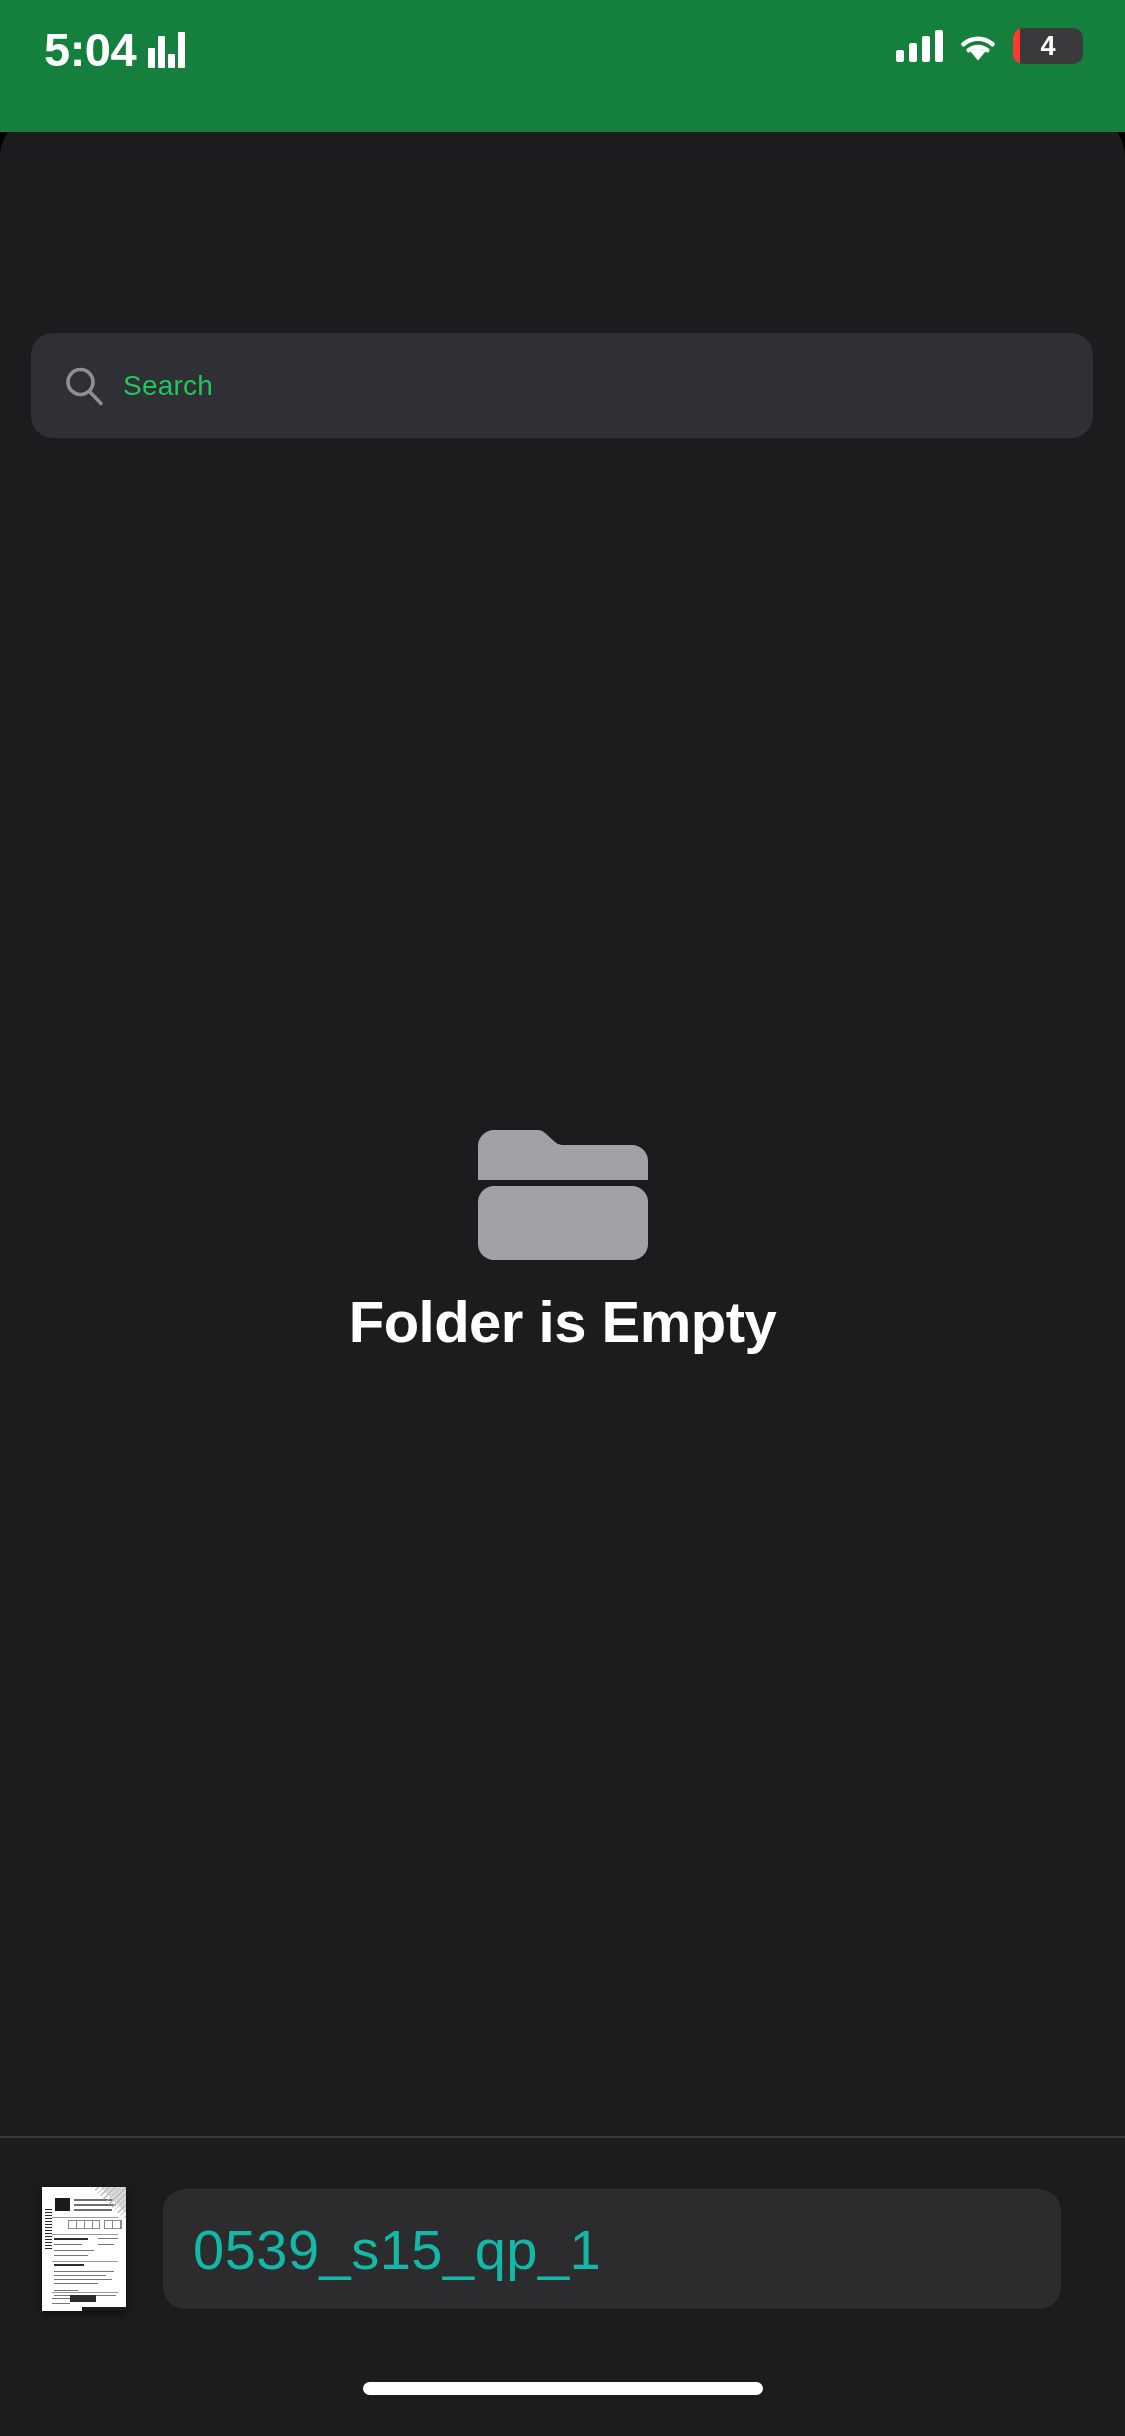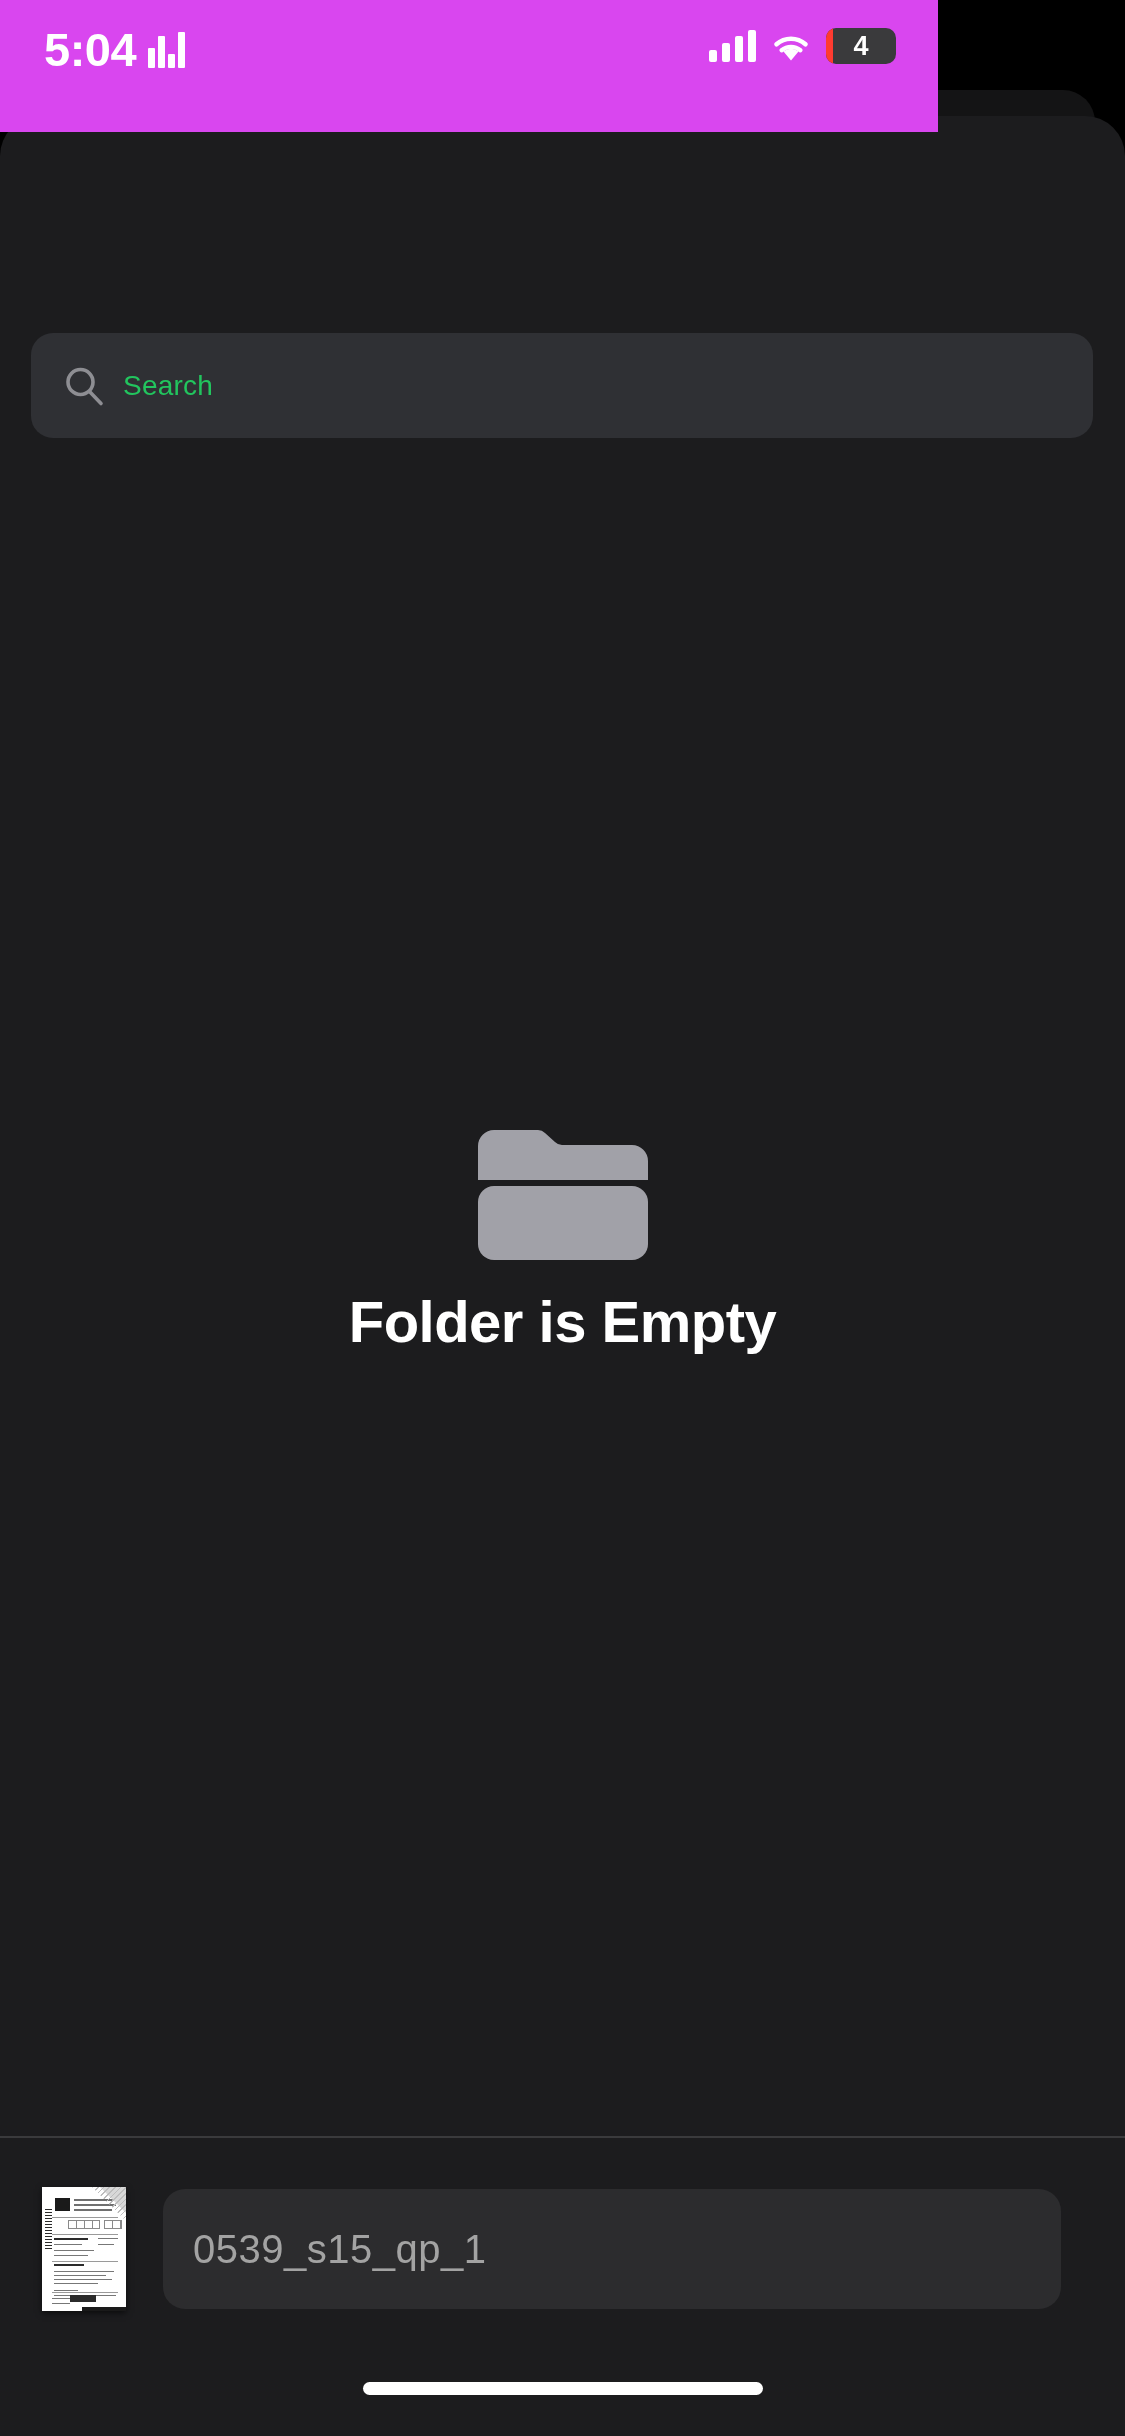--- a/index.html
+++ b/index.html
@@ -11,22 +11,22 @@
   }
   #screen {
     position:relative;
     width:1125px; height:2436px;
     background:#000;
   }
 
   
   #status-bar {
     position:absolute; top:0; left:0;
-    width:938px; height:132px;
-    background:#d946ef;
+    width:1125px; height:132px;
+    background:#15803d;
     z-index:50;
     text-align:center;
   }
   #status-left {
     position:absolute; left:44px; top:26px;
     display:flex; align-items:center; gap:12px;
   }
   #clock {
     color:#fff; font-size:47px; font-weight:600;
     letter-spacing:-0.5px; line-height:1;
@@ -211,21 +211,21 @@
     background:#1a1a1a;
   }
 
   #filename-field {
     margin-left:37px;
     width:898px; height:120px;
     background:#2c2c2e; border-radius:22px;
     display:flex; align-items:center; padding:0 30px;
   }
   #filename-text {
-    font-size:40px; color:#a3a3a3; letter-spacing:0.5px;
+    font-size:56px; color:#14b8a6; letter-spacing:0.5px;
   }
 
   
   #home-indicator {
     position:absolute; left:50%; top:2382px;
     transform:translateX(-50%);
     width:400px; height:13px;
     background:#fff; border-radius:7px;
     z-index:40;
   }

